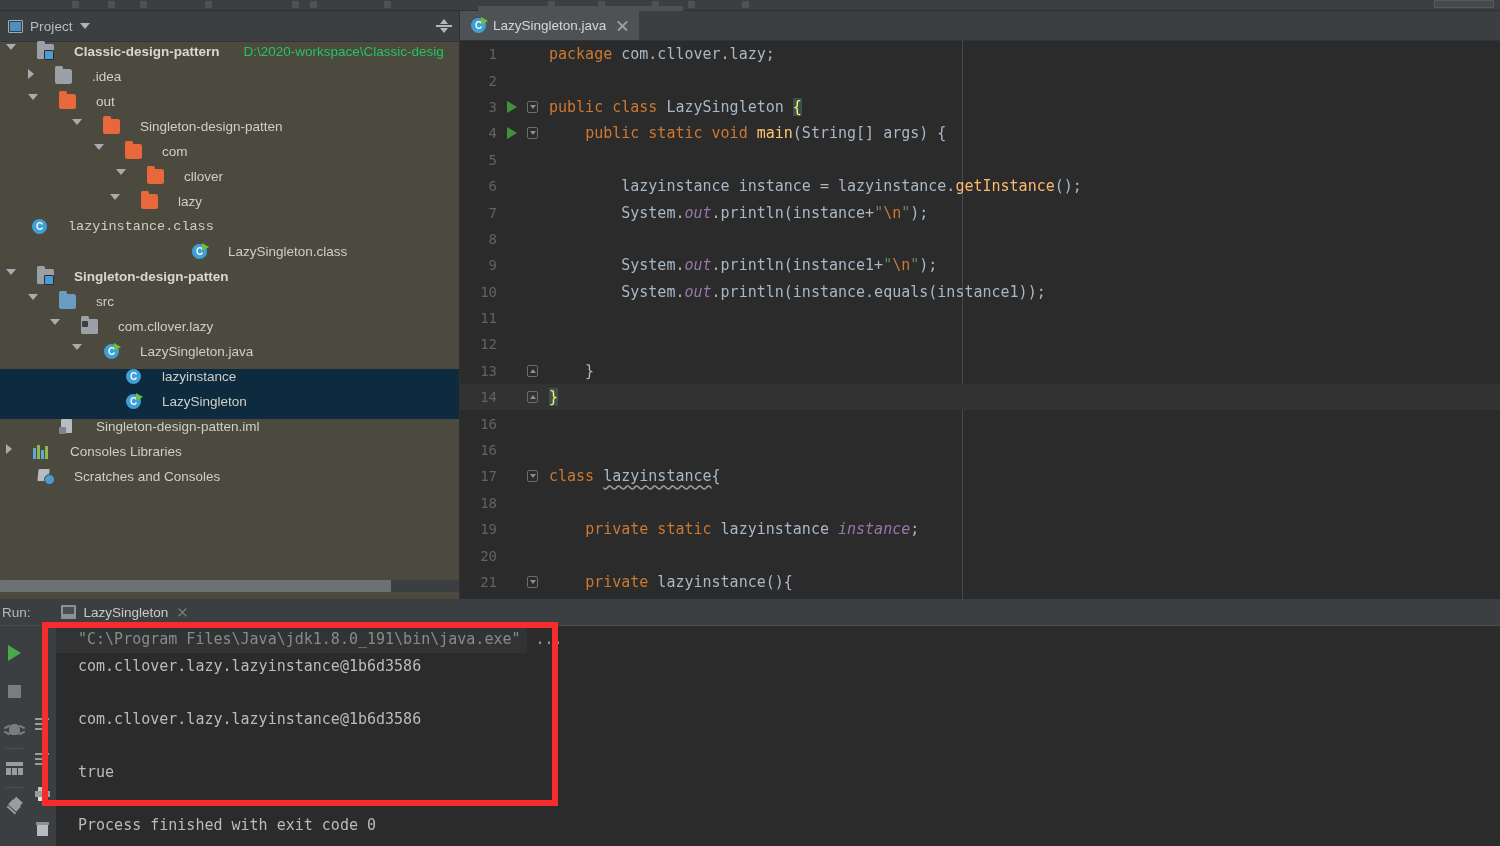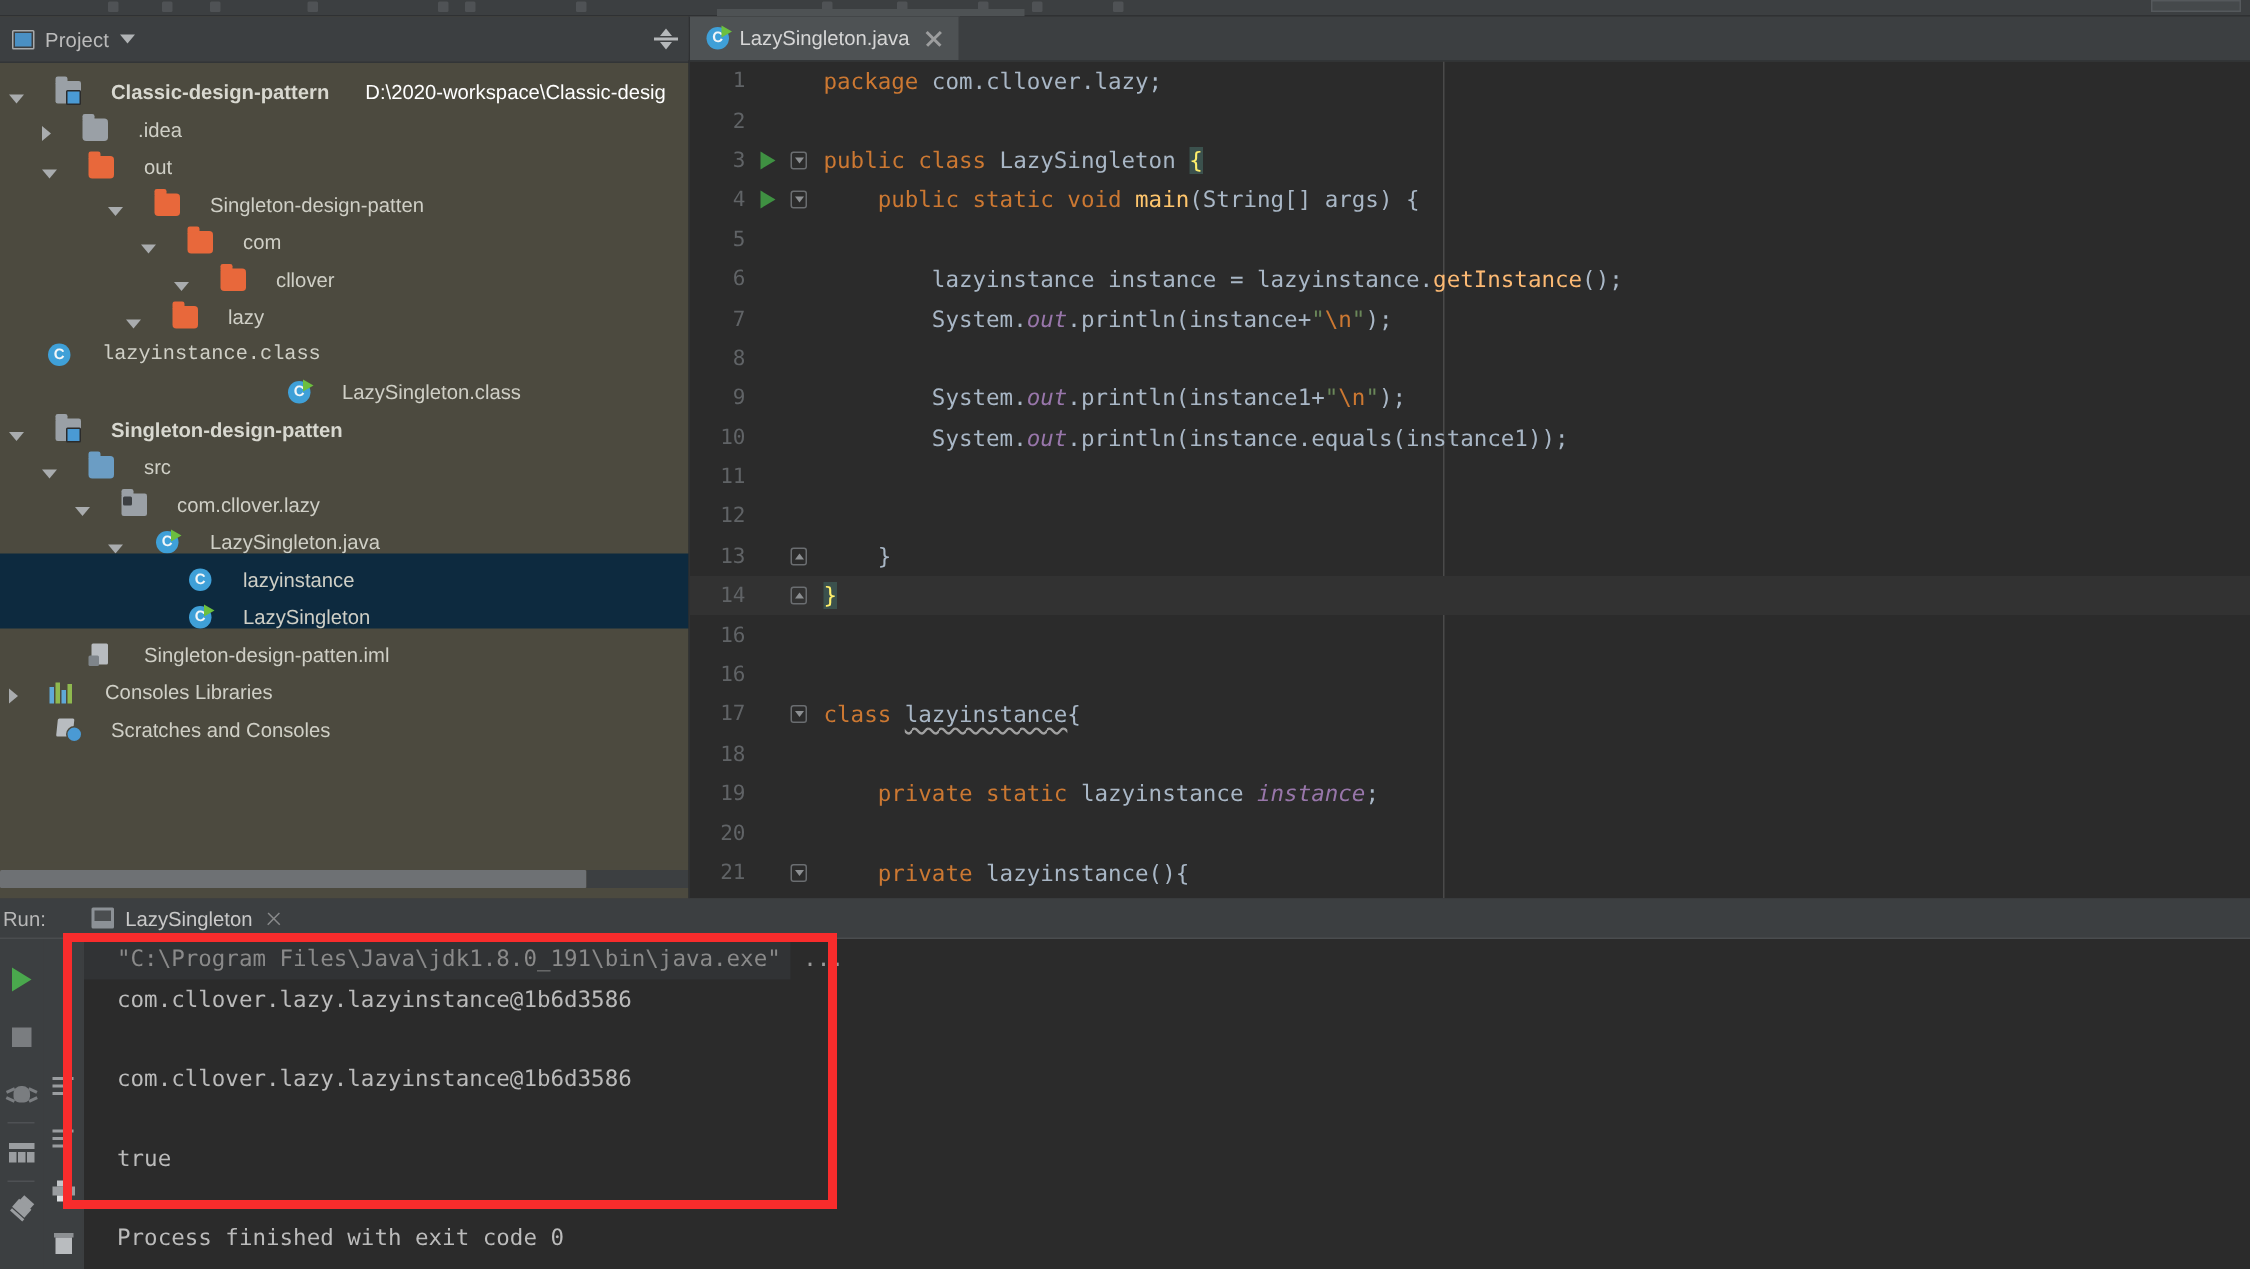--- a/index.html
+++ b/index.html
@@ -79,21 +79,21 @@
   .icon-gear::before, .icon-gear::after {
     content:""; position:absolute; background:#b5b8ba;
   }
   .icon-gear::before { left:2px; top:-5px; width:4px; height:16px; }
   .icon-gear::after  { left:-5px; top:2px; width:16px; height:4px; }
   .icon-minus { width: 14px; height: 2px; background: #b5b8ba; }
 
   
   .tree { position: relative; padding-top: 2px; font-size: 13.5px; }
   .row {
-    position: relative; height: 25px; display: flex; align-items: flex-end;
+    position: relative; height: 25px; display: flex; align-items: flex-start;
     white-space: nowrap; color: #cfcfc6; gap: 15px;
   }
   .row.sel { background: #0d2a3f; }
   .arrow {
     width: 0; height: 0; flex: 0 0 auto;
     border-left: 5px solid transparent; border-right: 5px solid transparent;
     border-top: 6px solid #a9acae;
   }
   .arrow.closed {
     border-top: 5px solid transparent; border-bottom: 5px solid transparent;
@@ -169,21 +169,21 @@
   .ic.scratch::before {
     content:""; position:absolute; left:1px; top:0; width:11px; height:12px;
     background:#b8bcc0; border-radius:1px; transform: skewX(-6deg);
   }
   .ic.scratch::after {
     content:""; position:absolute; right:-1px; bottom:-1px; width:9px; height:9px;
     border-radius:50%; background:#4a9ad4; border:1px solid #4c4a3f;
   }
   .row .label { flex: 0 0 auto; }
   .row .label.bold { font-weight: bold; color: #d8d8d0; }
-  .row .path { margin-left: 9px; color: #ffffff; font-size: 13.5px; }
+  .row .path { margin-left: 9px; color: #22c55e; font-size: 13.5px; }
 
   .tree-scroll {
     position: absolute; left: 0; bottom: 0; width: 459px; height: 24px;
     background: #4c4a3f;
   }
   .tree-scroll .thumb {
     position: absolute; left: 0; top: 5px; width: 391px; height: 12px;
     background: #6e7174; border-radius: 1px;
   }
   .tree-scroll .track {
@@ -452,21 +452,21 @@
         <div class="row" style="padding-left: 94px;">
           <span class="arrow "></span>
           <span class="ic folder"></span>
           <span class="label">com</span>
         </div>
         <div class="row" style="padding-left: 116px;">
           <span class="arrow "></span>
           <span class="ic folder"></span>
           <span class="label">cllover</span>
         </div>
-        <div class="row" style="padding-left: 84px;">
+        <div class="row" style="padding-left: 110px;">
           <span class="arrow "></span>
           <span class="ic folder"></span>
           <span class="label">lazy</span>
         </div>
         <div class="row" style=" font-family: Liberation Mono, monospace;">
           <span class="arrow none"></span>
           <span class="ic cls"></span>
           <span class="label">lazyinstance.class</span>
         </div>
         <div class="row" style="padding-left: 160px;">

